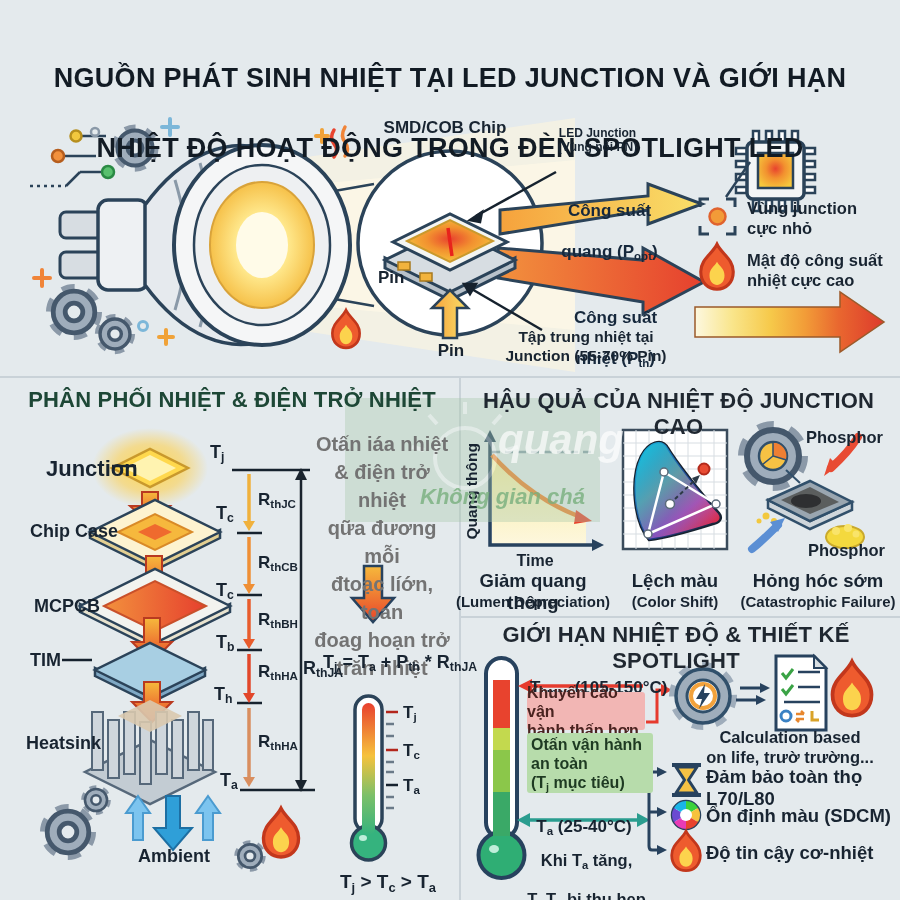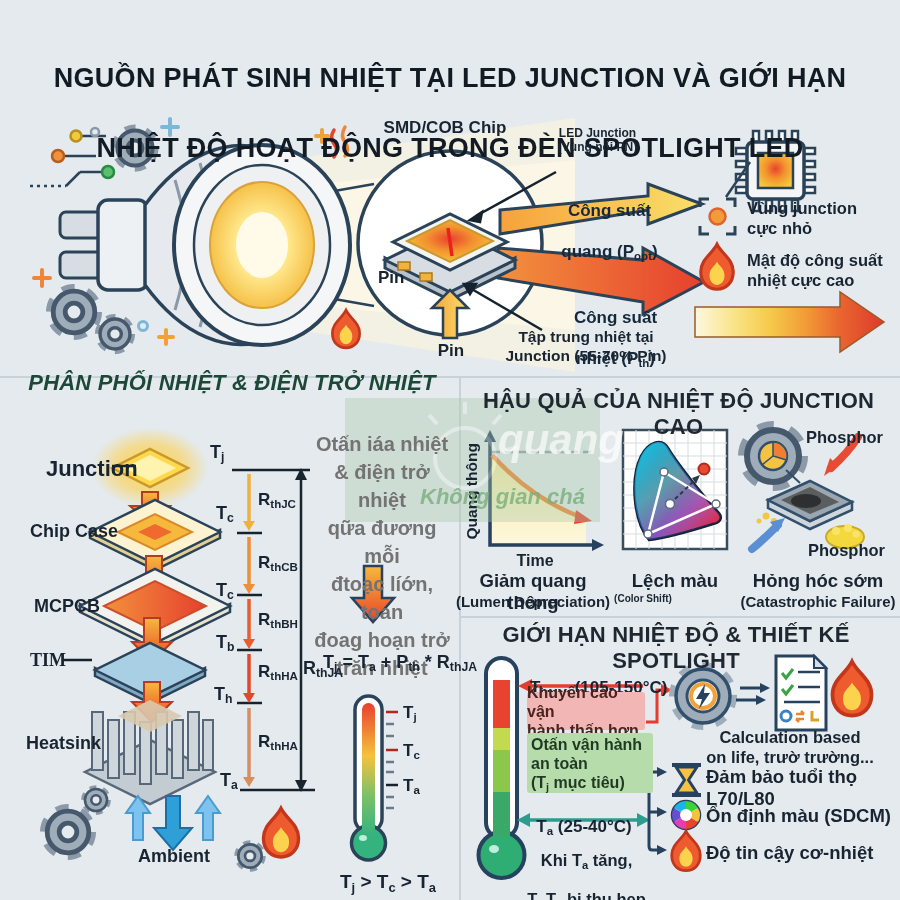--- a/index.html
+++ b/index.html
@@ -464,26 +464,26 @@
 </div>
 <div class="t" style="left:378px;top:268px;font-size:17px;">Pin</div>
 <div class="t ctr" style="left:428px;top:341px;width:46px;font-size:17px;">Pin</div>
 <div class="t ctr" style="left:486px;top:328px;width:200px;font-size:15.5px;">Tập trung nhiệt tại
 Junction (55-70% Pin)</div>
 <div class="t" style="left:747px;top:199px;width:140px;font-size:16.5px;">Vùng junction
 cực nhỏ</div>
 <div class="t" style="left:747px;top:251px;width:155px;font-size:16.5px;">Mật độ công suất
 nhiệt cực cao</div>
 
-<div class="t ctr sec" style="left:28px;top:370px;width:408px;color:#1d4736;font-style:italic;">PHÂN PHỐI NHIỆT &amp; ĐIỆN TRỞ NHIỆT</div>
+<div class="t ctr sec" style="left:28px;top:387px;width:408px;color:#1d4736;">PHÂN PHỐI NHIỆT &amp; ĐIỆN TRỞ NHIỆT</div>
 
 <div class="t" style="left:46px;top:456px;font-size:22px;">Junction</div>
 <div class="t" style="left:30px;top:521px;font-size:18px;">Chip Case</div>
 <div class="t" style="left:34px;top:596px;font-size:18px;">MCPCB</div>
-<div class="t" style="left:30px;top:650px;font-size:18px;font-family:Liberation Serif, serif;">TIM</div>
+<div class="t" style="left:30px;top:650px;font-size:18px;">TIM</div>
 <div class="t" style="left:26px;top:733px;font-size:18px;">Heatsink</div>
 <div class="t ctr" style="left:118px;top:846px;width:112px;font-size:18px;">Ambient</div>
 
 <div class="t" style="left:210px;top:442px;font-size:18px;"><span>T</span><sub>j</sub></div>
 <div class="t" style="left:216px;top:503px;font-size:18px;"><span>T</span><sub>c</sub></div>
 <div class="t" style="left:216px;top:580px;font-size:18px;"><span>T</span><sub>c</sub></div>
 <div class="t" style="left:216px;top:632px;font-size:18px;"><span>T</span><sub>b</sub></div>
 <div class="t" style="left:214px;top:684px;font-size:18px;"><span>T</span><sub>h</sub></div>
 <div class="t" style="left:220px;top:770px;font-size:18px;"><span>T</span><sub>a</sub></div>
 
@@ -512,21 +512,21 @@
   <span>T</span><sub>j</sub><span> &gt; T</span><sub>c</sub><span> &gt; T</span><sub>a</sub>
 </div>
 
 <div class="t ctr sec" style="left:466px;top:388px;width:425px;color:#1f2730;">HẬU QUẢ CỦA NHIỆT ĐỘ JUNCTION CAO</div>
 <div class="t" style="left:420px;top:460px;width:120px;font-size:15.5px;transform:rotate(-90deg);transform-origin:center;text-align:center;top:482px;left:412px;">Quang thông</div>
 <div class="t ctr" style="left:500px;top:551px;width:70px;font-size:16px;">Time</div>
 
 <div class="t ctr" style="left:458px;top:570px;width:150px;font-size:18.5px;">Giảm quang thông</div>
 <div class="t ctr" style="left:452px;top:593px;width:162px;font-size:15px;">(Lumen Depreciation)</div>
 <div class="t ctr" style="left:610px;top:570px;width:130px;font-size:18.5px;">Lệch màu</div>
-<div class="t ctr" style="left:578px;top:593px;width:130px;font-size:10px;">(Color Shift)</div>
+<div class="t ctr" style="left:610px;top:593px;width:130px;font-size:15px;">(Color Shift)</div>
 <div class="t ctr" style="left:738px;top:570px;width:160px;font-size:18.5px;">Hỏng hóc sớm</div>
 <div class="t ctr" style="left:733px;top:593px;width:170px;font-size:15px;">(Catastrophic Failure)</div>
 <div class="t" style="left:806px;top:428px;font-size:16.5px;">Phosphor</div>
 <div class="t" style="left:808px;top:541px;font-size:16.5px;">Phosphor</div>
 
 <div class="t ctr sec" style="left:460px;top:622px;width:432px;color:#1f2730;">GIỚI HẠN NHIỆT ĐỘ &amp; THIẾT KẾ SPOTLIGHT</div>
 <div class="t" style="left:530px;top:658px;font-size:17px;">
   <span>T</span><sub>j,max</sub><span> (105-150°C)</span>
 </div>
 <div class="box" style="left:527px;top:692px;width:118px;height:38px;background:#f2b6b4;font-size:16px;color:#4a2320;line-height:19px;">Khuyến cáo vận
@@ -538,20 +538,20 @@
 </div>
 <div class="t ctr" style="left:524px;top:797px;width:120px;font-size:17px;">
   <span>T</span><sub>a</sub><span> (25-40°C)</span>
 </div>
 <div class="t ctr" style="left:514px;top:831px;width:145px;font-size:16.5px;">
   <span>Khi T</span><sub>a</sub><span> tăng,</span><br>
   <span>T</span><sub>j</sub><span>-T</span><sub>a</sub><span> bị thu hẹp</span>
 </div>
 <div class="t ctr" style="left:705px;top:728px;width:170px;font-size:16.5px;">Calculation based
 on life, trườ trường...</div>
-<div class="t" style="left:706px;top:766px;font-size:18.5px;">Đảm bảo tuổi thọ L70/L80</div>
+<div class="t" style="left:706px;top:766px;font-size:18.5px;">Đảm bảo toàn thọ L70/L80</div>
 <div class="t" style="left:706px;top:805px;font-size:18.5px;">Ổn định màu (SDCM)</div>
 <div class="t" style="left:706px;top:842px;font-size:18.5px;">Độ tin cậy cơ-nhiệt</div>
 
 <div class="wm" style="left:498px;top:416px;font-size:42px;color:rgba(255,255,255,0.65);">quang</div>
 <div class="wm" style="left:420px;top:484px;font-size:22px;color:rgba(120,175,125,0.8);">Không gian chá</div>
 
 </div>
 
 </body></html>

